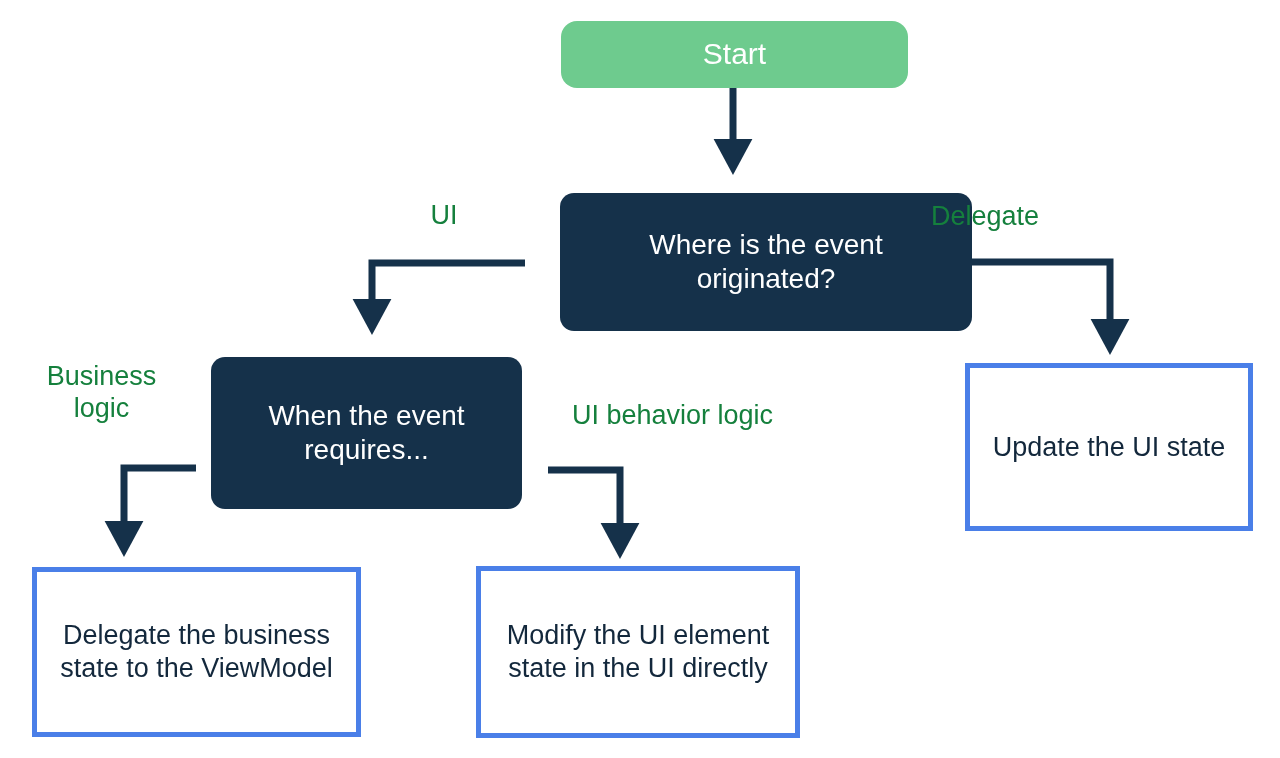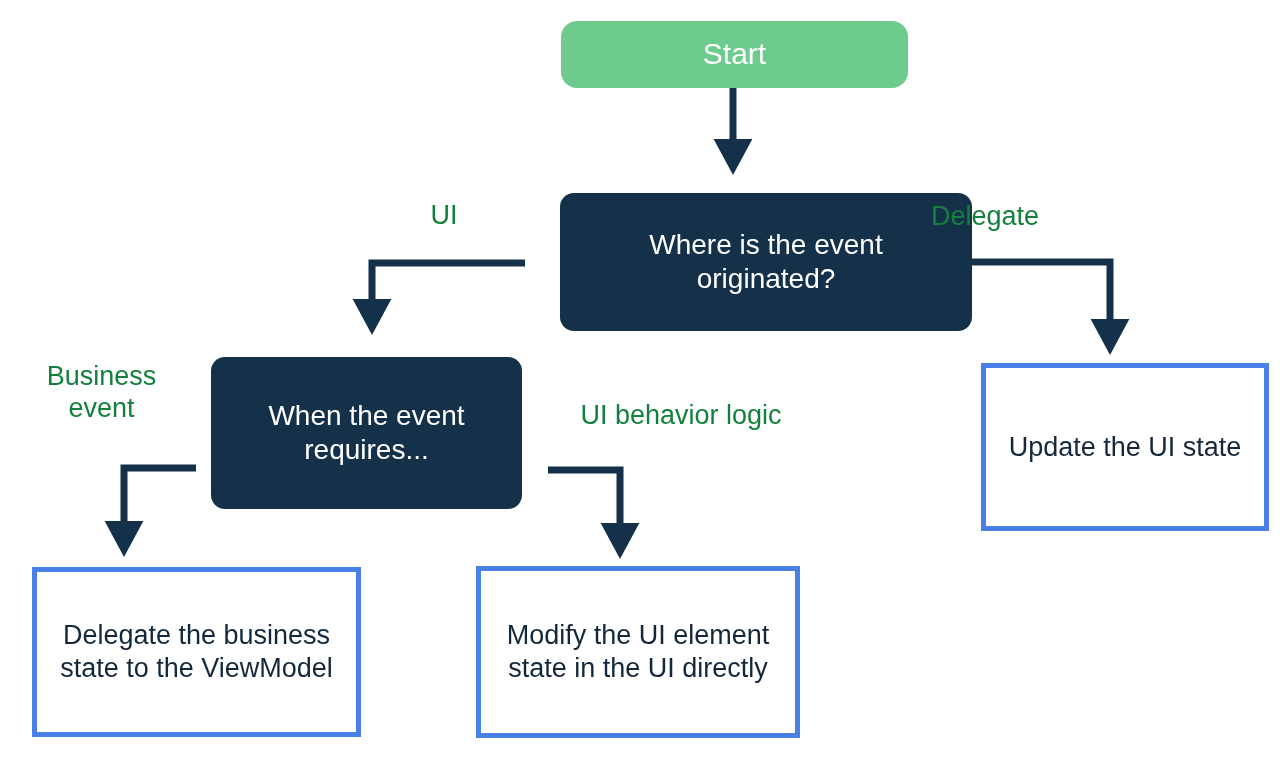--- a/index.html
+++ b/index.html
@@ -100,24 +100,24 @@
   <div class="node node-start" style="left:561px; top:21px; width:347px; height:67px;">Start</div>
 
   <div class="node node-decision" style="left:560px; top:193px; width:412px; height:138px; padding:16px 28px;">Where is the event originated?</div>
 
   <div class="node node-decision" style="left:211px; top:357px; width:311px; height:152px; padding:0 14px;">When the event requires...</div>
 
   <div class="node node-outcome" style="left:32px; top:567px; width:329px; height:170px; padding:0 18px;">Delegate the business state to the ViewModel</div>
 
   <div class="node node-outcome" style="left:476px; top:566px; width:324px; height:172px; padding:0 0;">Modify the UI element state in the UI directly</div>
 
-  <div class="node node-outcome" style="left:965px; top:363px; width:288px; height:168px; padding:0 18px;margin-left:16px;">Update the UI state</div>
+  <div class="node node-outcome" style="left:965px; top:363px; width:288px; height:168px; padding:0 18px;">Update the UI state</div>
 
   <div class="edge-label" style="left:399px; top:199px; width:90px;">UI</div>
 
   <div class="edge-label" style="left:931px; top:200px; width:190px; text-align:left;">Delegate</div>
 
   <div class="edge-label" style="left:14px; top:360px; width:175px;">Business
-event</div>
+logic</div>
 
-  <div class="edge-label" style="left:551px; top:399px; width:260px; text-align:center;">UI behavior logic</div>
+  <div class="edge-label" style="left:572px; top:399px; width:260px; text-align:left;">UI behavior logic</div>
 
 </div>
 
 </body></html>

